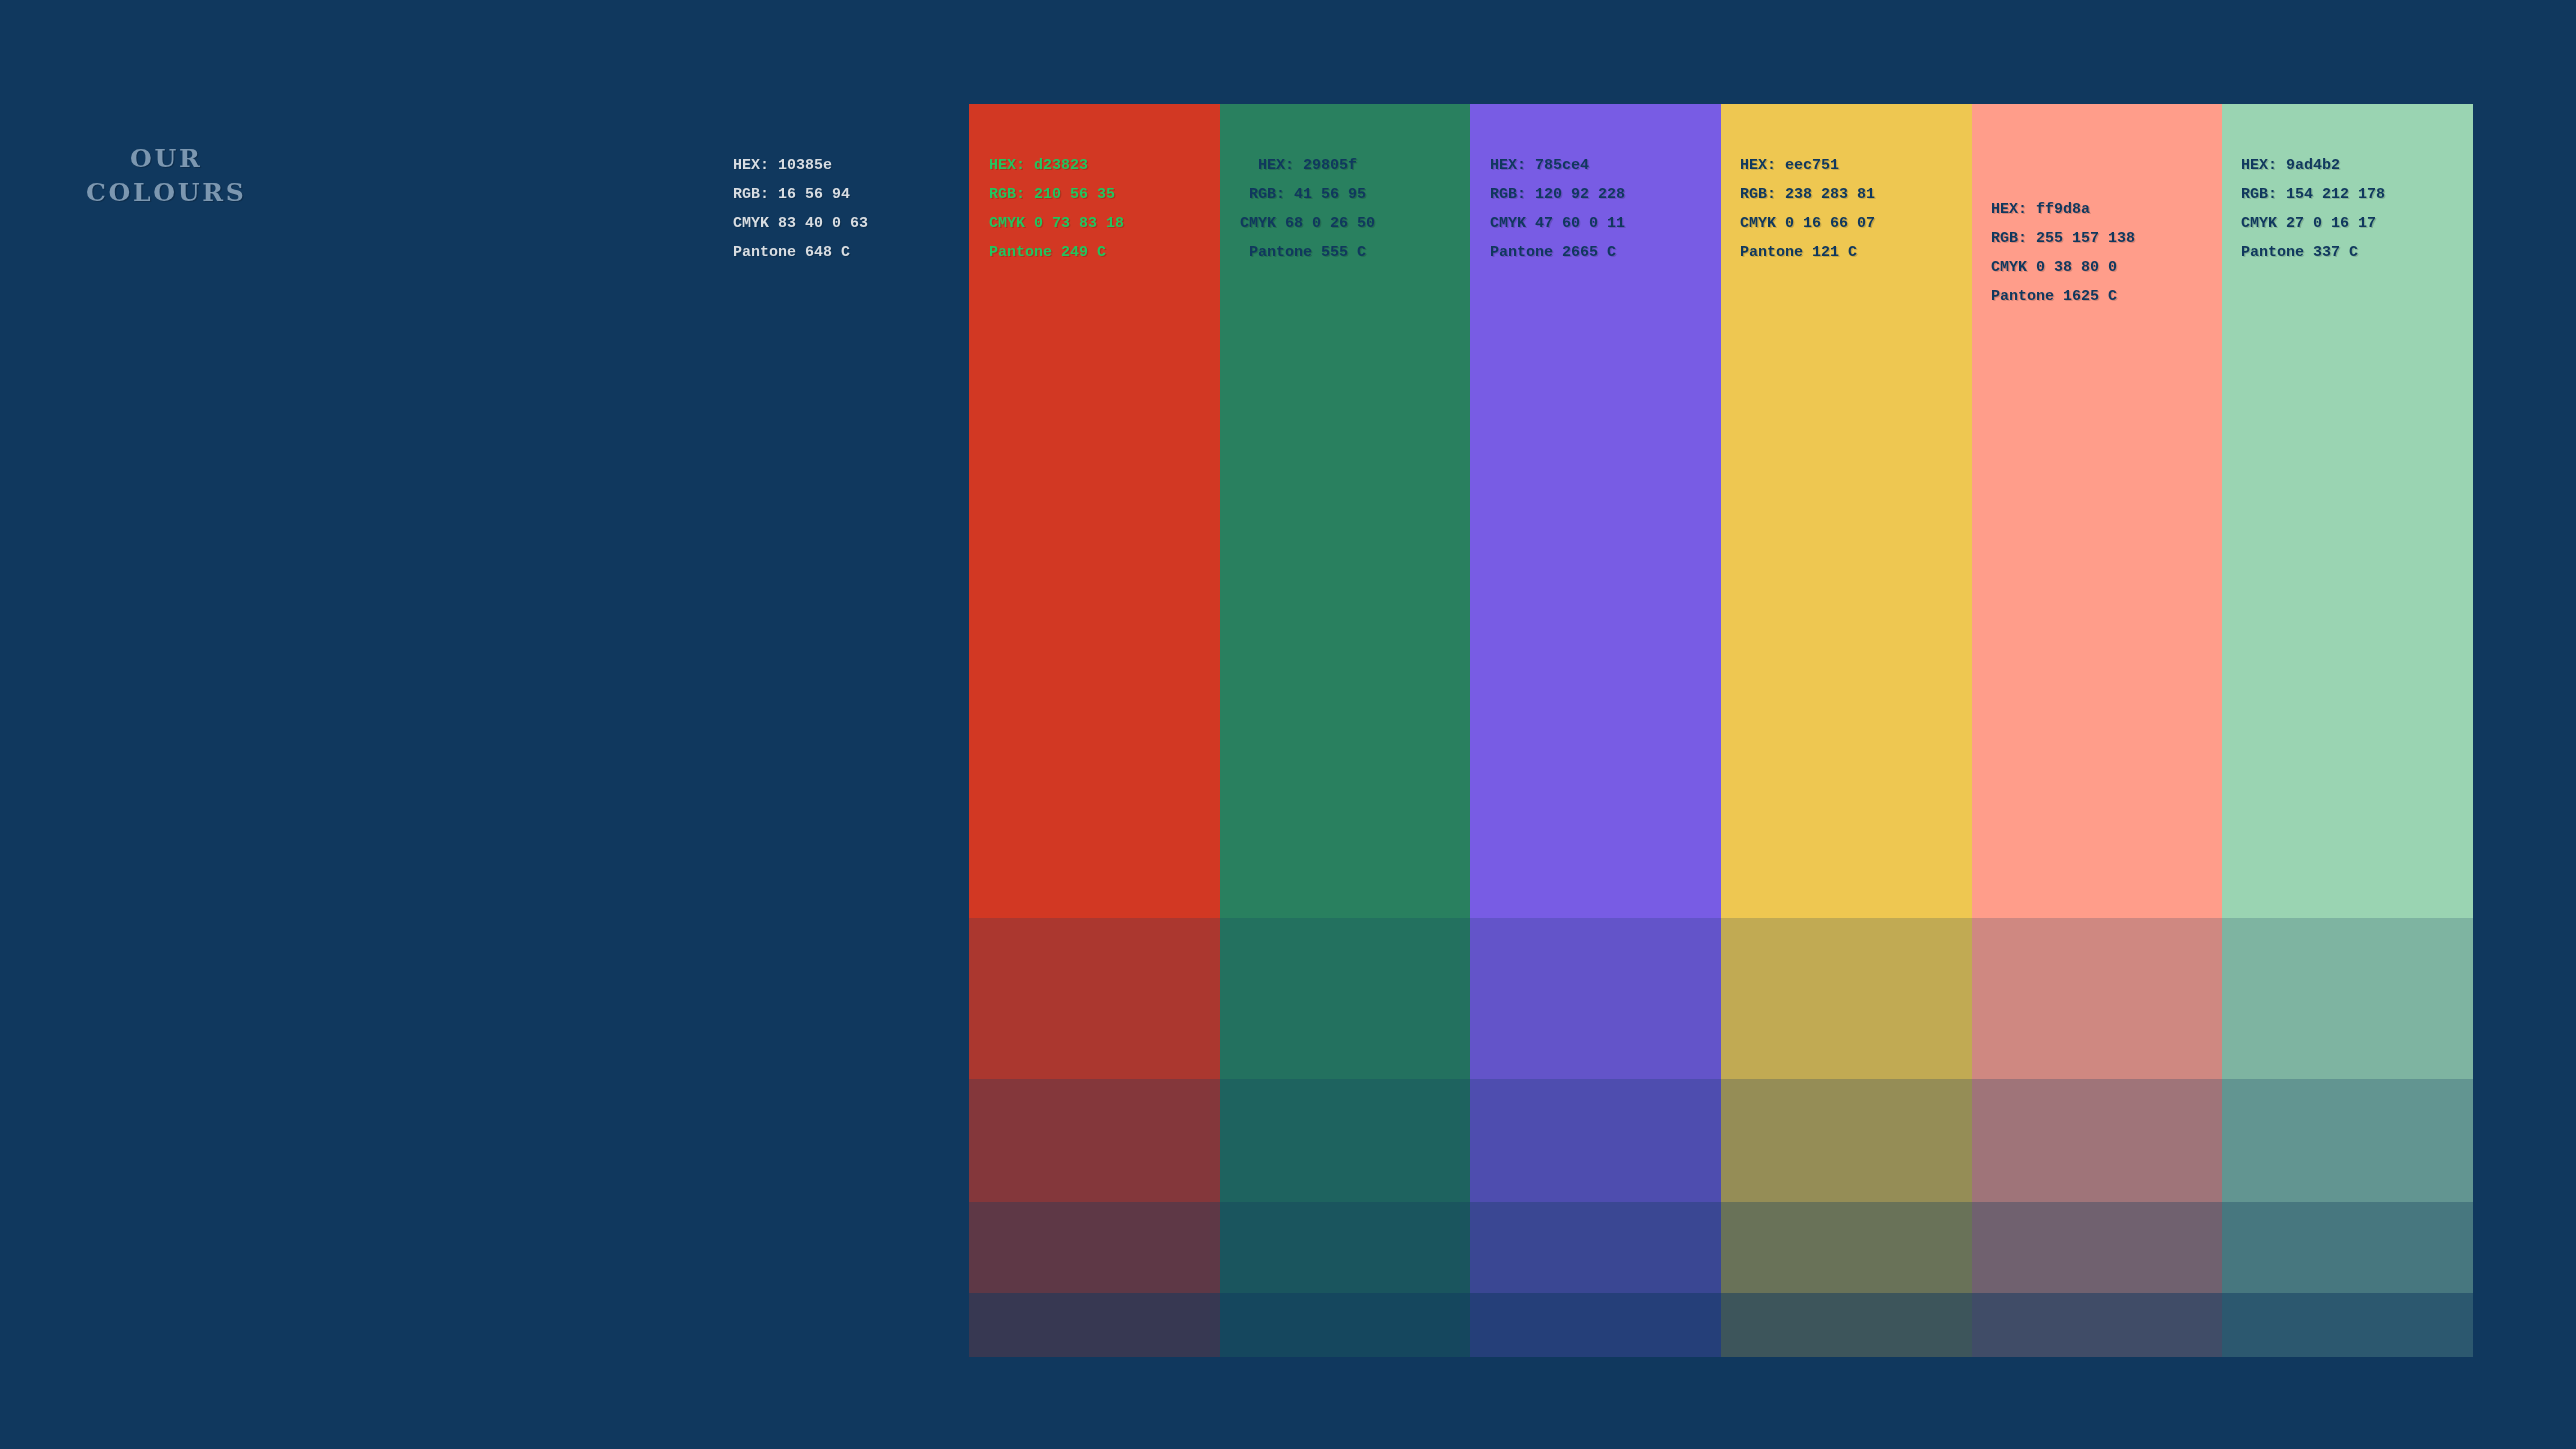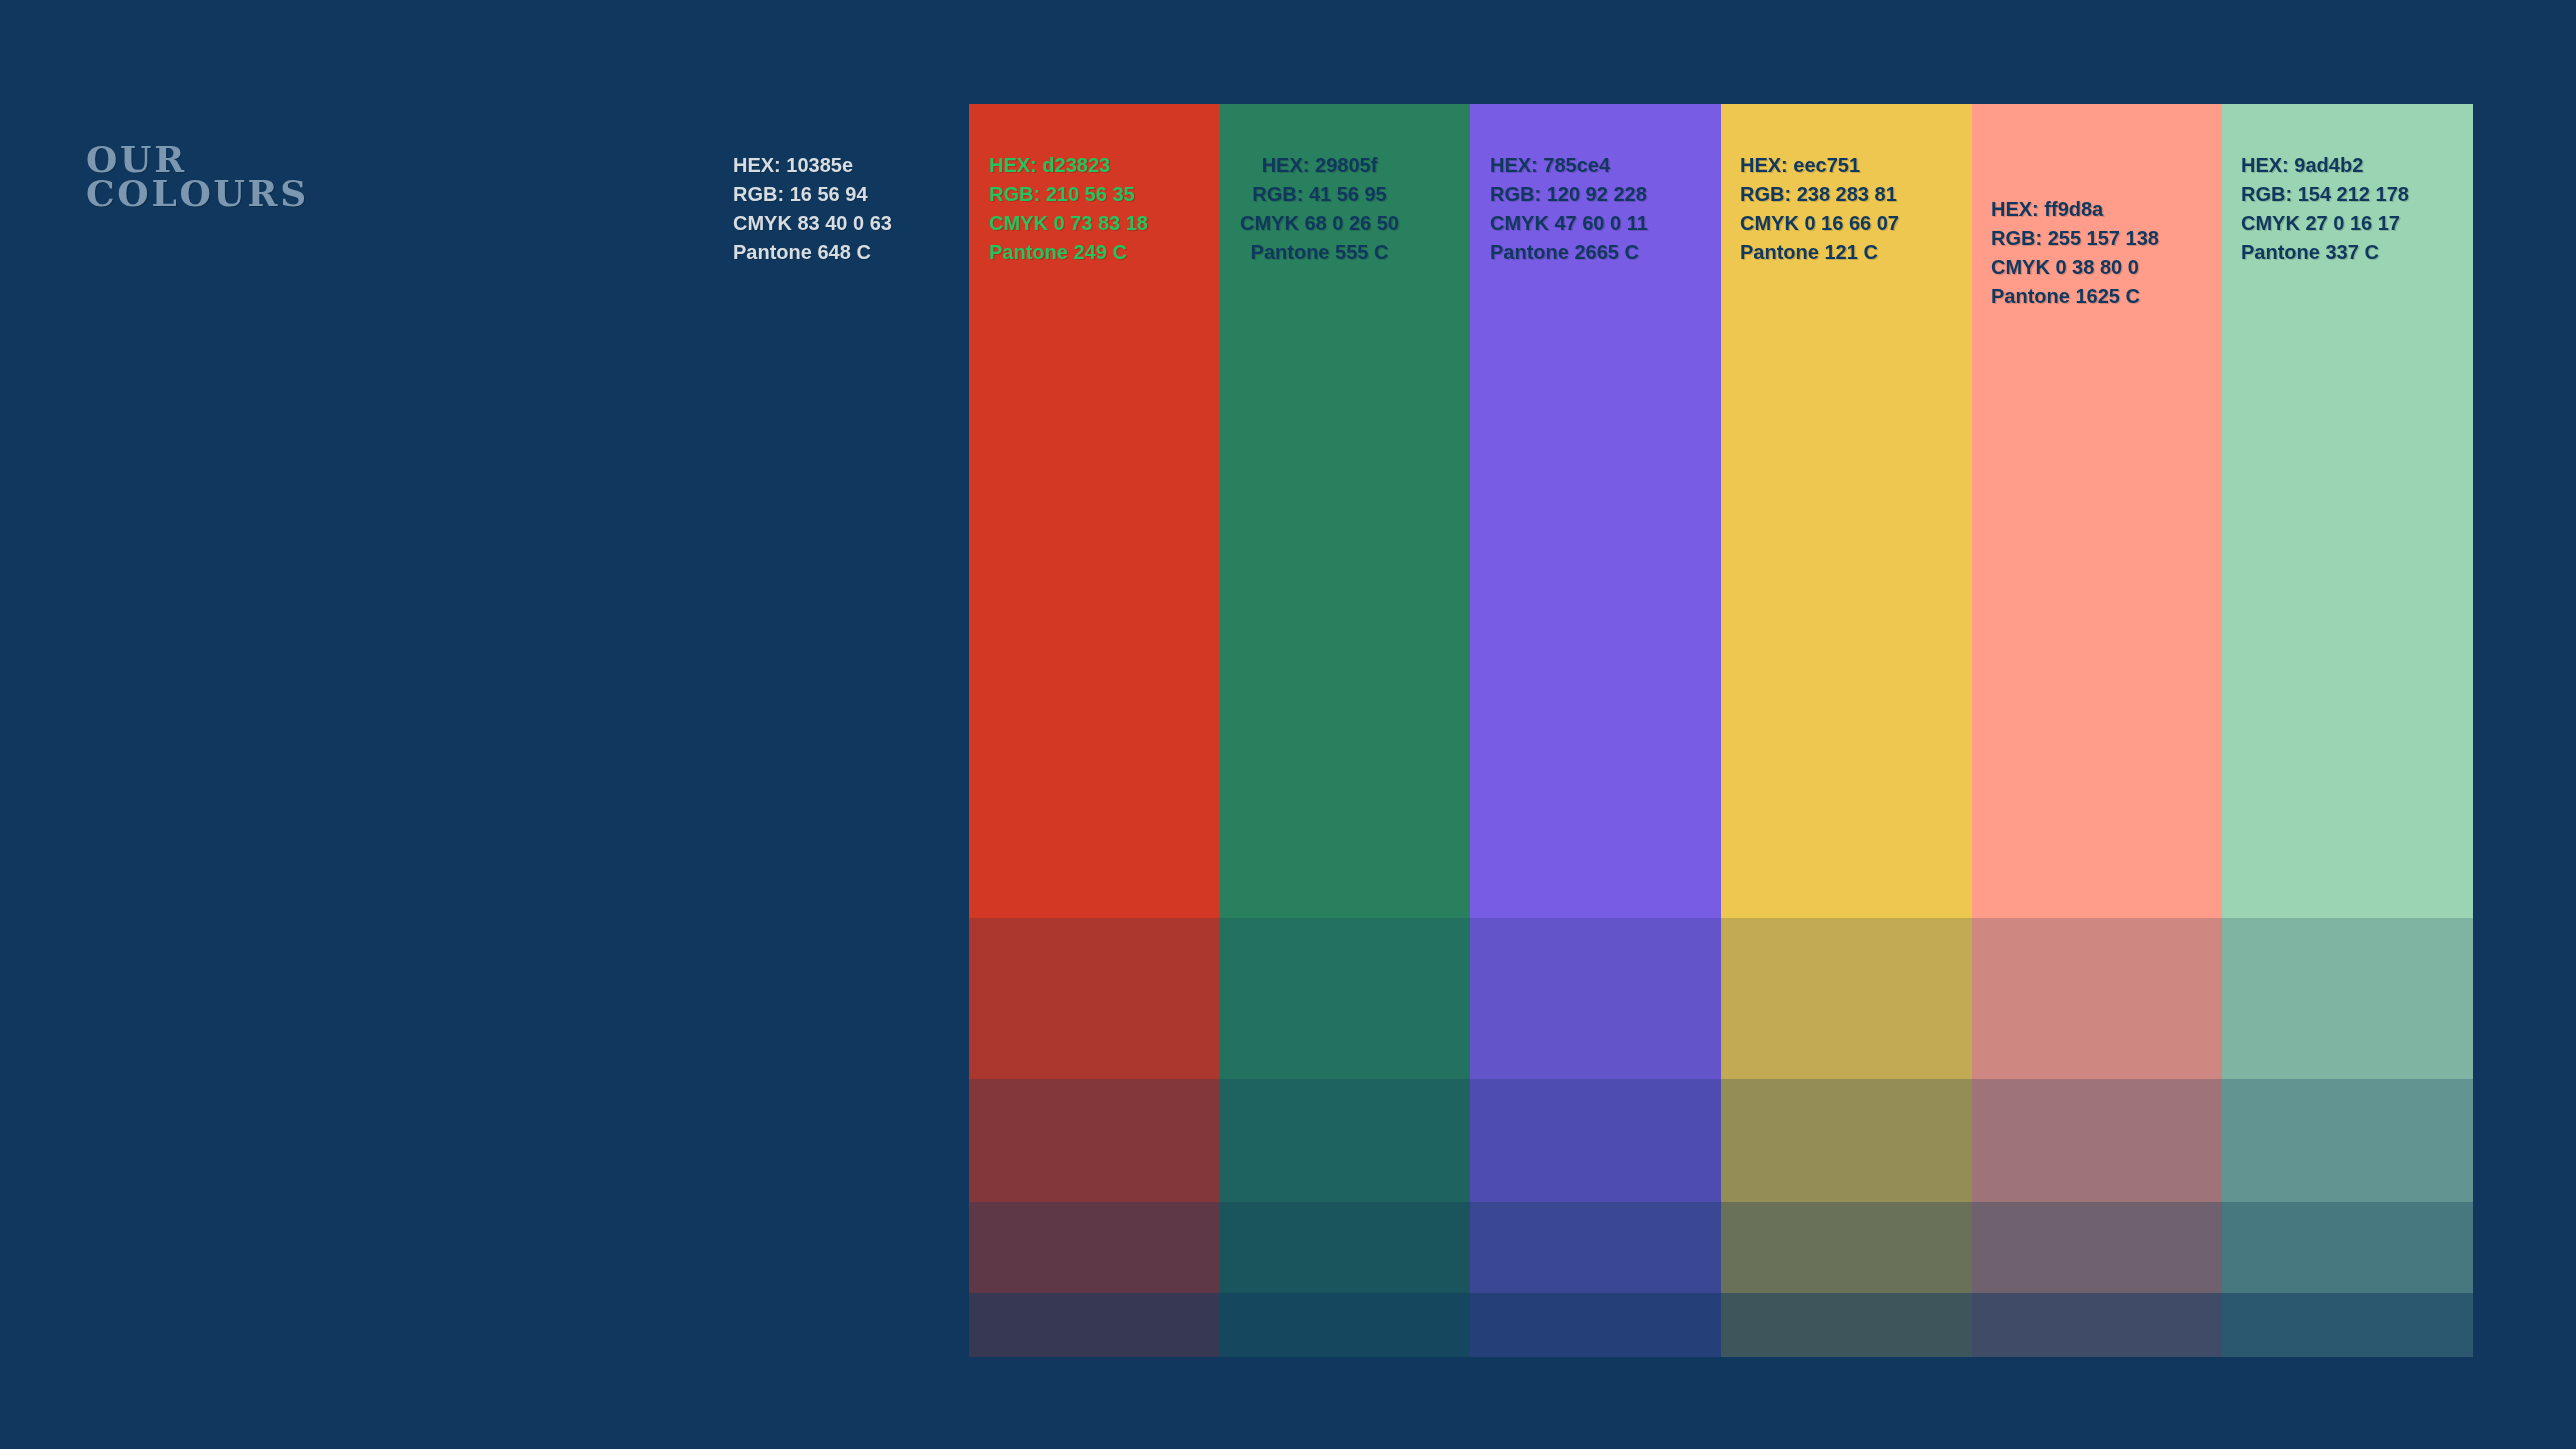--- a/index.html
+++ b/index.html
@@ -18,25 +18,26 @@
   }
 
   
   #page-title {
     position: absolute;
     left: 86px;
     top: 142px;
     color: #7c97b0;
     font-family: "DejaVu Serif", "Liberation Serif", serif;
     font-weight: 700;
-    font-size: 36px;
+    font-size: 25px;
     line-height: 34px;
     letter-spacing: 2.7px;
     text-transform: uppercase;
     text-shadow: 1.3px 1.3px 0 rgba(0,0,0,0.18);
+    text-align: center;
   }
   #page-title .title-line { display: block; white-space: pre; }
 
   
   #colour-grid {
     position: absolute;
     left: 969px;
     top: 104px;
     width: 1504px;
     height: 1253px;
@@ -73,23 +74,23 @@
   }
   .tint-1::after { opacity: 0.20; }
   .tint-2::after { opacity: 0.40; }
   .tint-3::after { opacity: 0.60; }
   .tint-4::after { opacity: 0.80; }
 
   
   .spec-block {
     position: absolute;
     top: 151px;
-    font-family: Liberation Sans, sans-serif;
+    font-family: Liberation Mono, monospace;
     font-weight: 700;
-    font-size: 20px;
+    font-size: 15px;
     line-height: 29px;
     white-space: nowrap;
     text-shadow: 1.3px 1.3px 0 rgba(0,0,0,0.16);
     z-index: 5;
   }
   .spec-block .spec-line { display: block; }
 
   
   #spec-block-0 { left: 733px; color: #d8dde2; }
 

